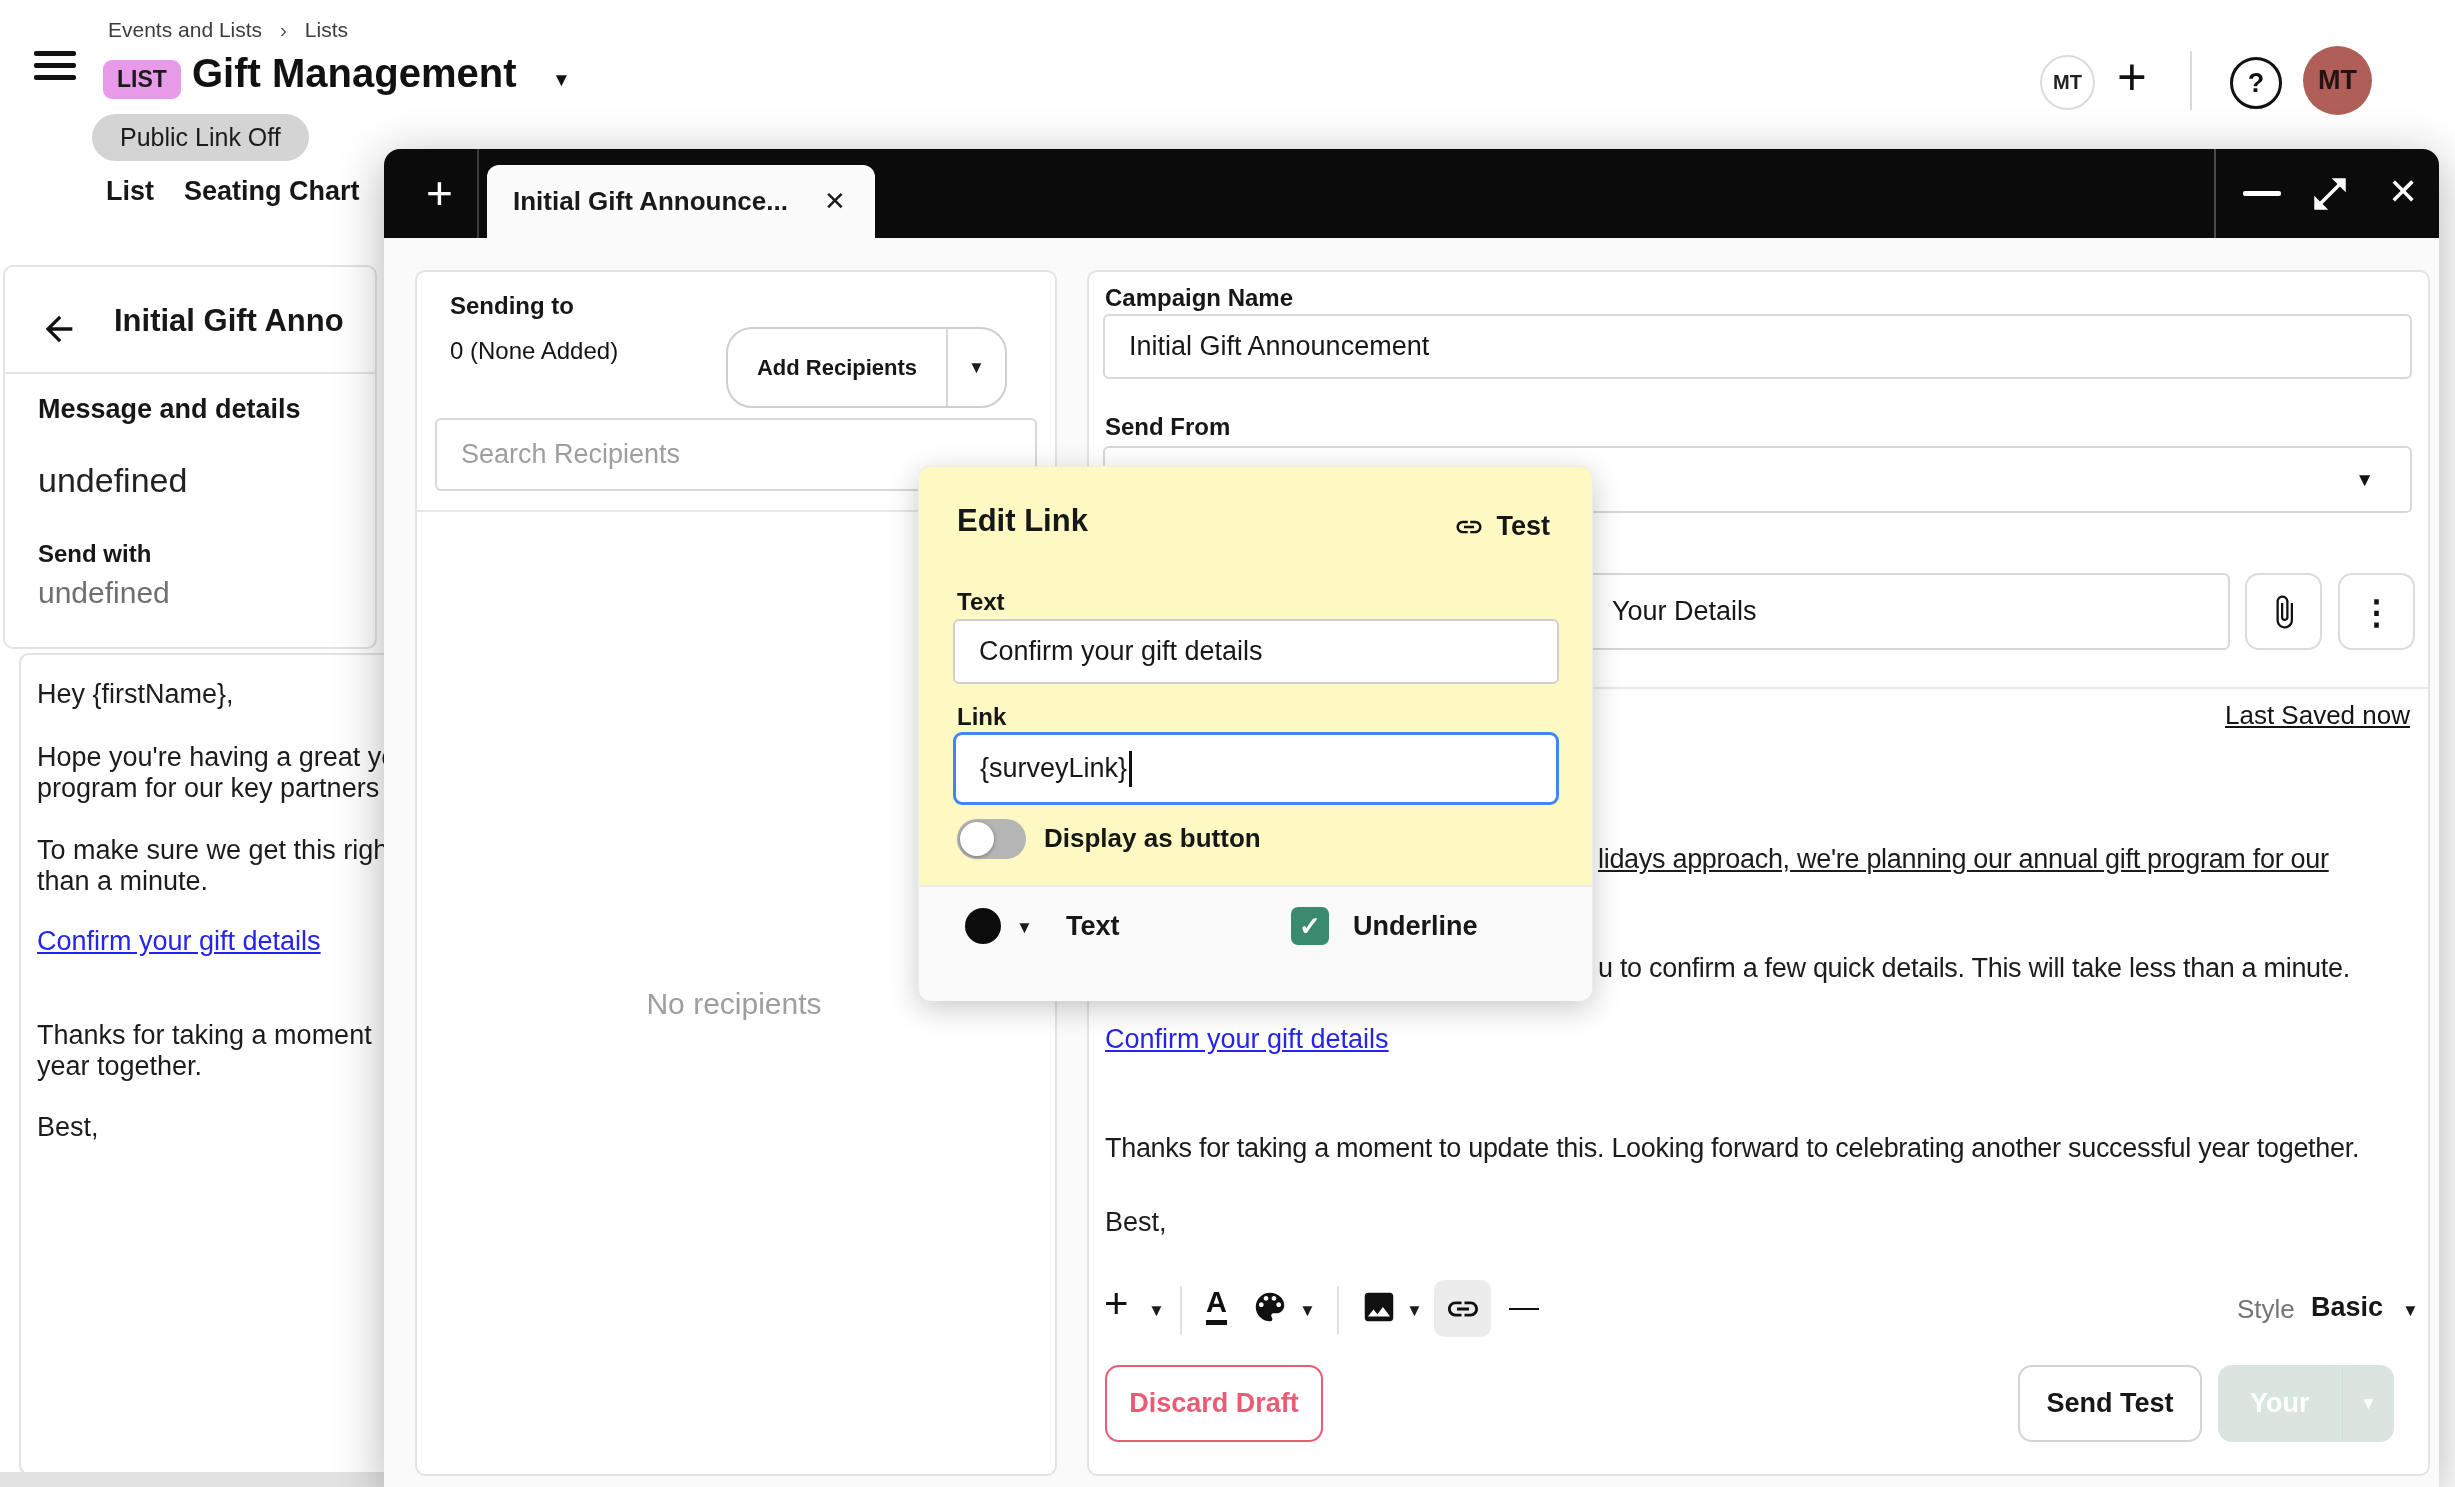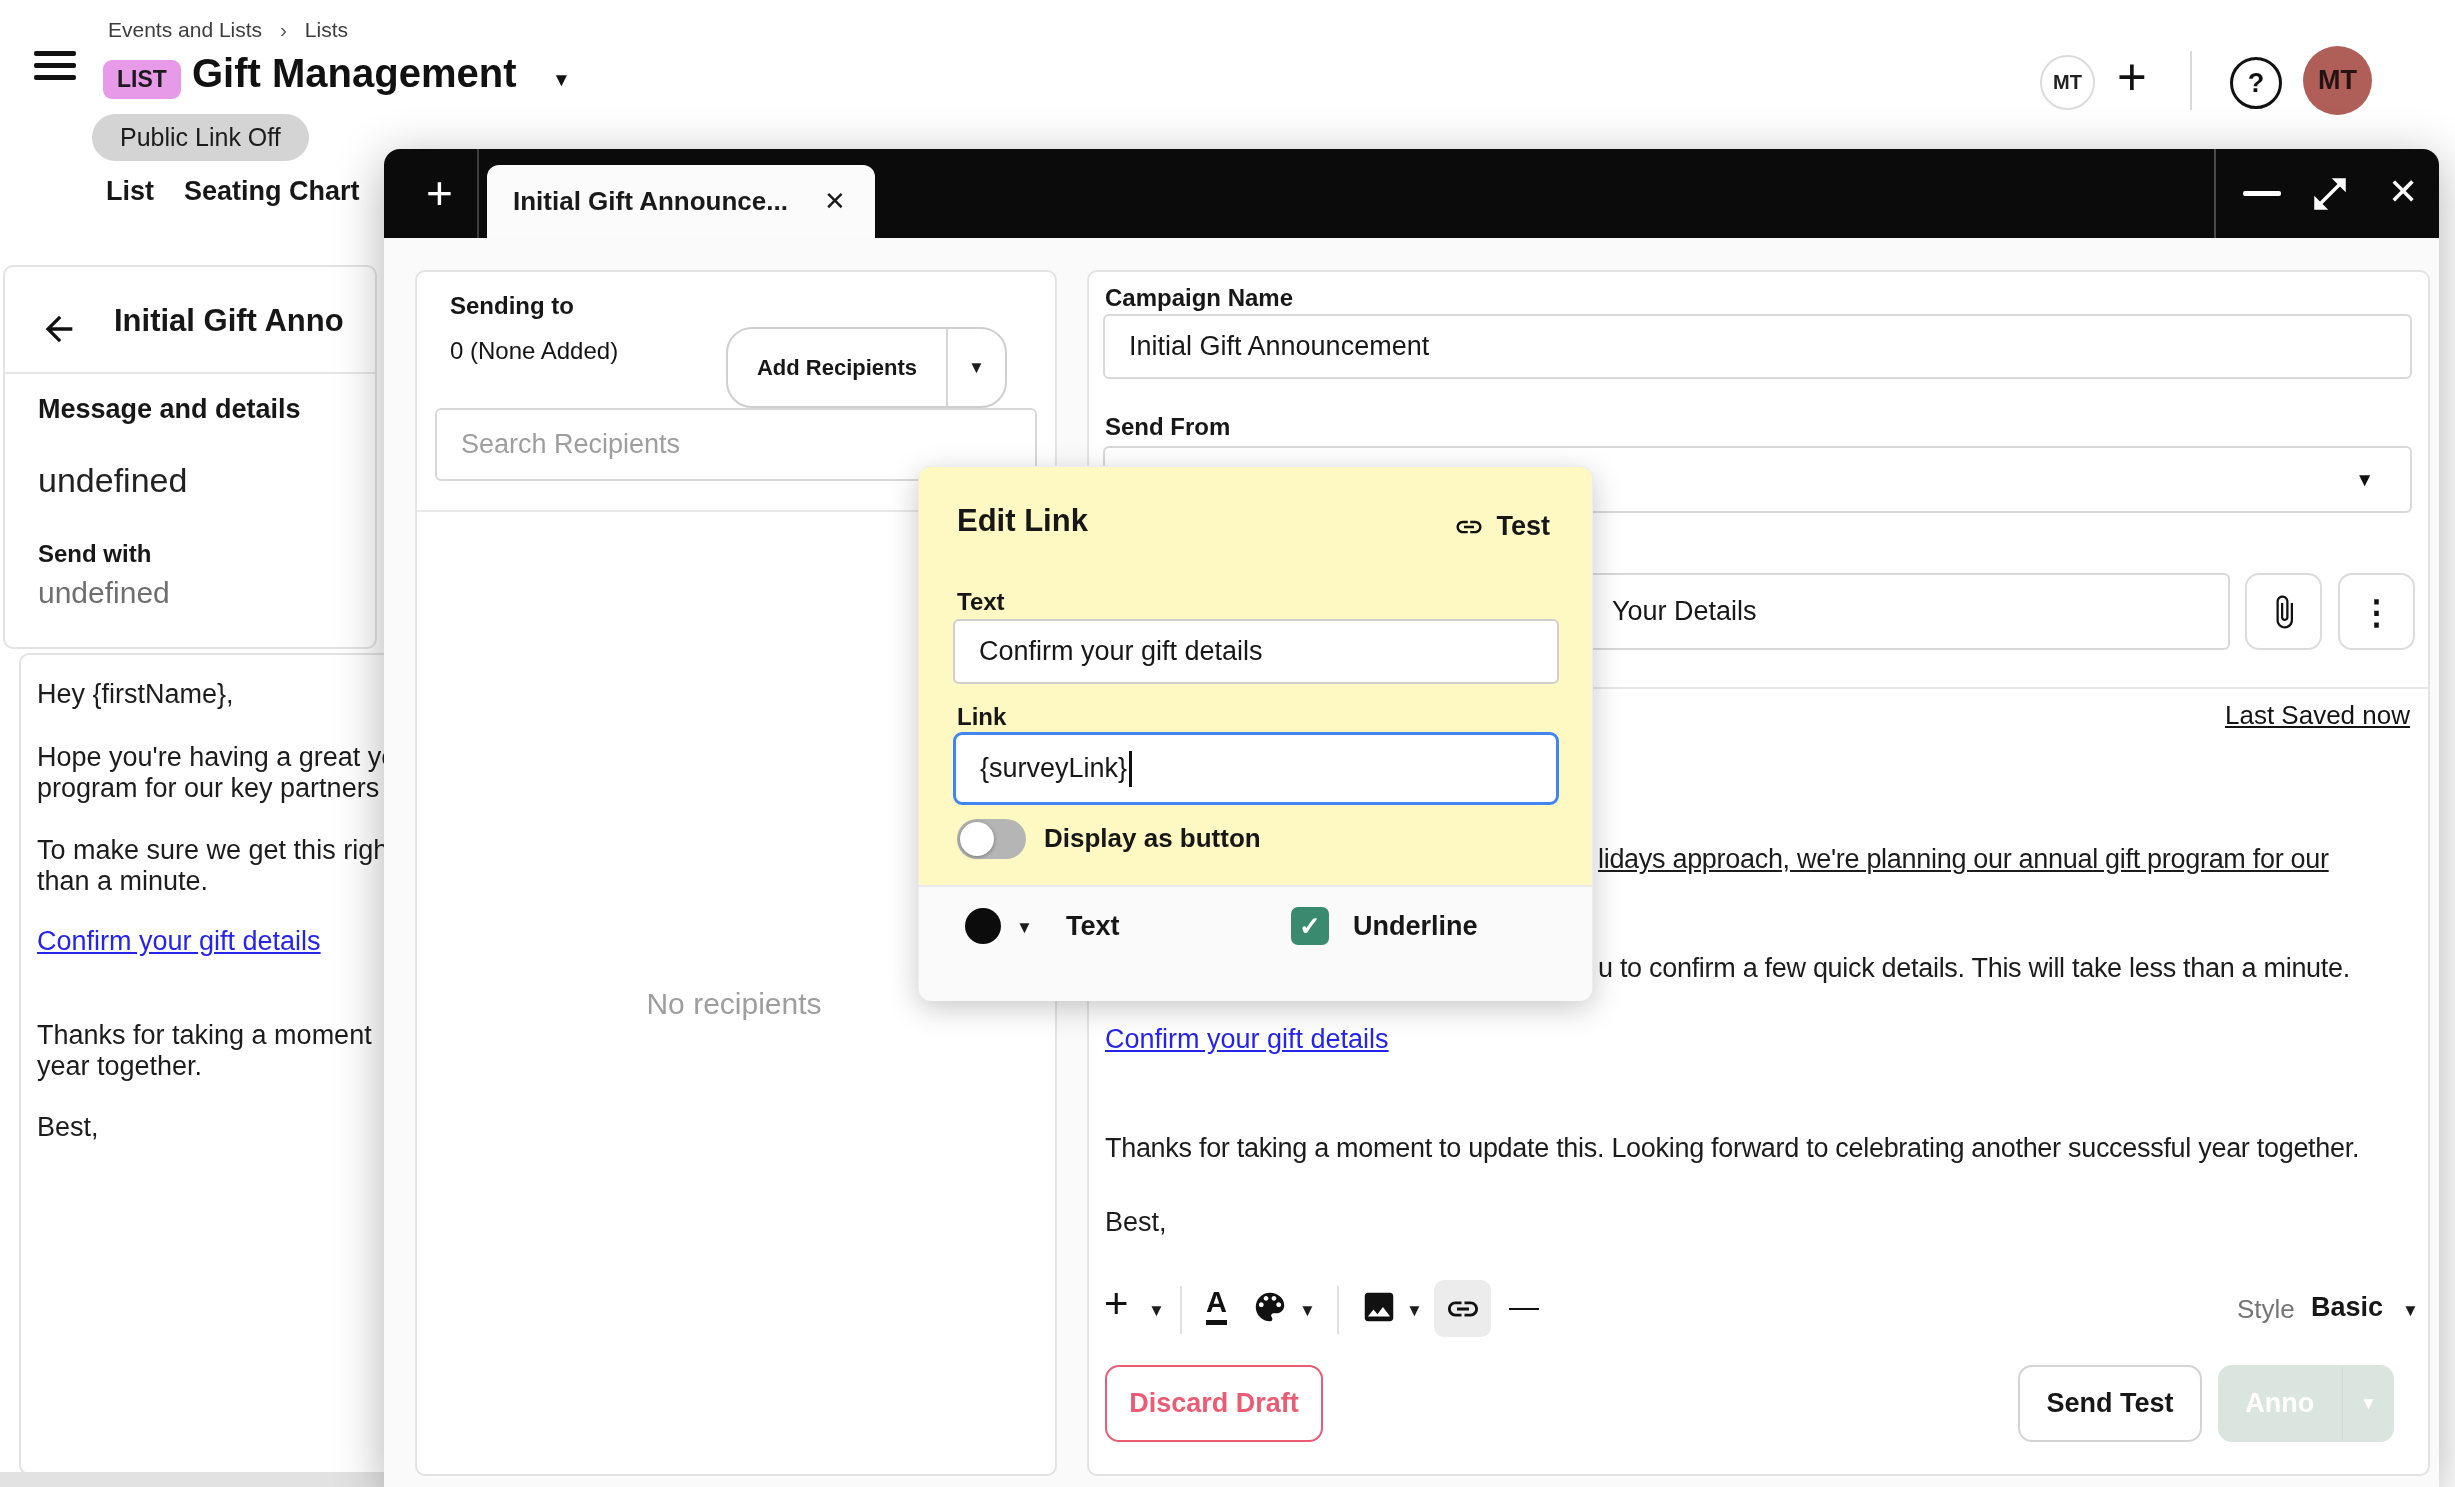--- a/index.html
+++ b/index.html
@@ -109,21 +109,21 @@
     </div>
 
     <div class="card" style="left:31px;top:121px;width:638px;height:1202px;">
       <div class="abs lbl" style="left:33px;top:20px;">Sending to</div>
       <div class="abs" style="left:33px;top:65px;font-size:24px;color:#141414;">0 (None Added)</div>
       <div class="abs" style="left:309px;top:55px;width:281px;height:81px;border:2px solid #cfcfcf;border-radius:26px;background:#fff;display:flex;align-items:center;cursor:pointer;box-sizing:border-box;">
         <span style="flex:1;text-align:center;font-size:22px;font-weight:700;">Add Recipients</span>
         <span style="width:2px;height:77px;background:#d6d6d6;"></span>
         <span class="caret" style="width:57px;text-align:center;">▼</span>
       </div>
-      <input class="inputbox" style="left: 18px; top: 136px; width: 602px; height: 73px;" placeholder="Search Recipients">
+      <input class="inputbox" style="left: 18px; top: 146px; width: 602px; height: 73px;" placeholder="Search Recipients">
       <div class="abs" style="left:0;top:238px;width:634px;height:2px;background:#e8e8e8;"></div>
       <div class="abs" style="left:0;top:715px;width:634px;text-align:center;font-size:30px;color:#9e9e9e;">No recipients</div>
     </div>
 
     <div class="card" style="left:703px;top:121px;width:1339px;height:1202px;overflow:hidden;">
       <div class="abs lbl" style="left:16px;top:12px;">Campaign Name</div>
       <input class="inputbox" style="left: 14px; top: 42px; width: 1309px; height: 65px;" value="Initial Gift Announcement">
 
       <div class="abs lbl" style="left:16px;top:141px;">Send From</div>
       <div class="inputbox" style="left:14px;top:174px;width:1309px;height:67px;">
@@ -175,21 +175,21 @@
       </div>
       <div class="abs" style="left:420px;top:1018px;font-size:30px;color:#111;">—</div>
 
       <div class="abs" style="left:1148px;top:1022px;font-size:26px;color:#757575;">Style</div>
       <div class="abs" style="left:1222px;top:1020px;font-size:27px;font-weight:700;">Basic</div>
       <div class="abs caret" style="left:1313px;top:1030px;">▼</div>
 
       <div class="btn" style="left:16px;top:1093px;width:218px;height:77px;border:2.5px solid #e95c74;color:#e95c74;">Discard Draft</div>
       <div class="btn" style="left:929px;top:1093px;width:184px;height:77px;">Send Test</div>
       <div class="abs" style="left:1129px;top:1093px;width:176px;height:77px;background:#d9e5de;border-radius:14px;display:flex;align-items:center;box-sizing:border-box;">
-        <span style="flex:1;text-align:center;font-size:27px;font-weight:700;color:#ffffff;">Anno</span>
+        <span style="flex:1;text-align:center;font-size:27px;font-weight:700;color:#ffffff;">Your</span>
         <span style="width:1.5px;height:73px;background:#cdddd4;"></span>
         <span style="width:51px;text-align:center;font-size:17px;color:#ffffff;">▼</span>
       </div>
     </div>
 
     <div class="abs" style="left:534px;top:317px;width:673px;height:532px;background:#fef9c3;border-radius:12px;box-shadow:0 8px 30px rgba(0,0,0,0.22);border:1px solid #ededed;">
       <div class="abs" style="left:38px;top:36px;font-size:31px;font-weight:700;">Edit Link</div>
       <div class="abs" style="right:42px;top:44px;display:flex;align-items:center;gap:12px;cursor:pointer;">
         <svg width="30" height="30" viewBox="0 0 24 24">
             <path d="M3.9 12c0-1.7 1.4-3.1 3.1-3.1h4V7H7c-2.8 0-5 2.2-5 5s2.2 5 5 5h4v-1.9H7c-1.7 0-3.1-1.4-3.1-3.1zM8 13h8v-2H8v2zm9-6h-4v1.9h4c1.7 0 3.1 1.4 3.1 3.1s-1.4 3.1-3.1 3.1h-4V17h4c2.8 0 5-2.2 5-5s-2.2-5-5-5z" fill="#111"></path>

